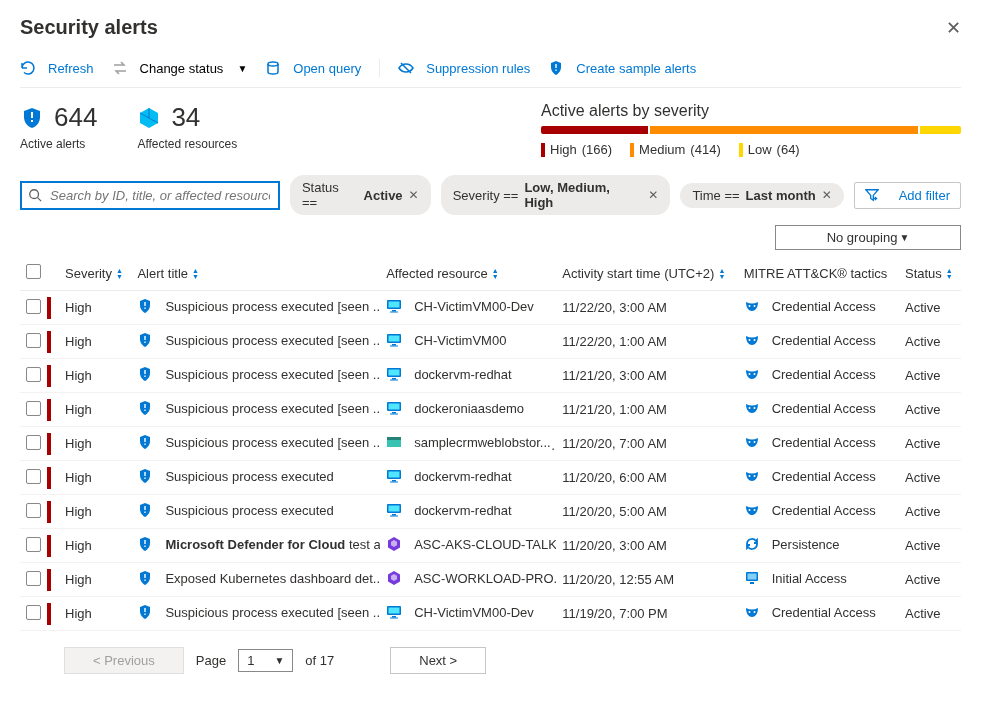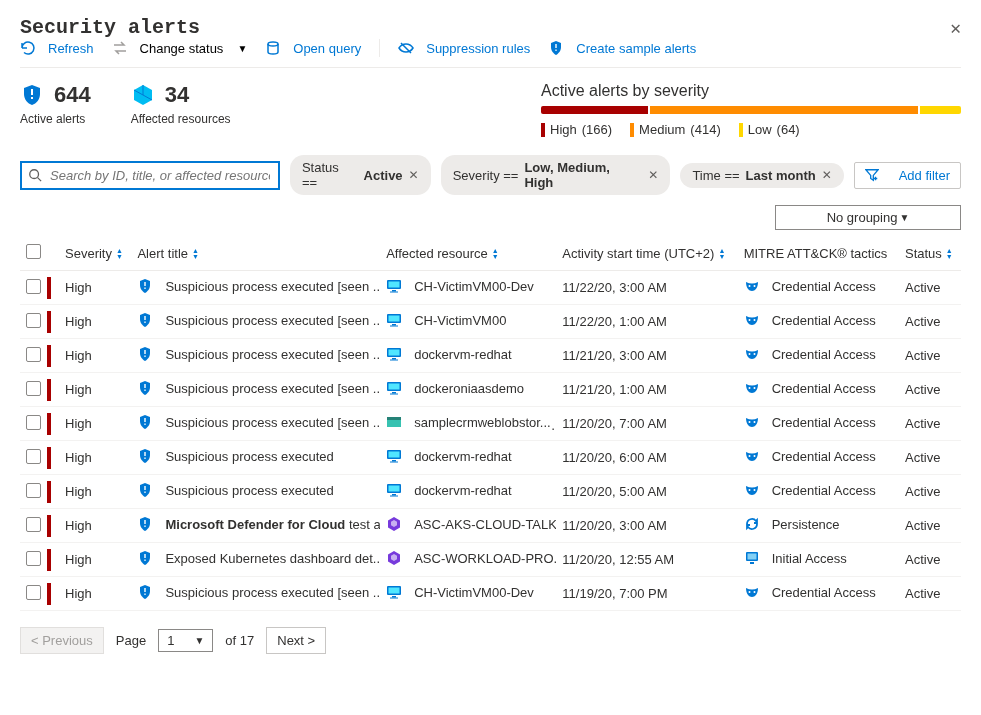--- a/index.html
+++ b/index.html
@@ -9,21 +9,21 @@
     font-family: "Segoe UI", Arial, sans-serif;
     font-size: 13px;
     color: #323130;
     background: #fff;
     width: 981px;
   }
   .header {
     display: flex;
     justify-content: space-between;
     align-items: center;
-    font-family: Liberation Mono, monospace;
+    margin-bottom: 20px;
   }
   .header h1 { font-size: 20px; font-weight: 600; margin: 0; }
   .close-x { font-size: 18px; cursor: pointer; color: #605e5c; }
   .toolbar {
     display: flex;
     gap: 18px;
     align-items: center;
     padding-bottom: 10px;
     border-bottom: 1px solid #edebe9;
     margin-bottom: 14px;
@@ -50,21 +50,21 @@
   .stat {
     display: flex;
     flex-direction: column;
   }
   .stat-top {
     display: flex;
     align-items: center;
     gap: 10px;
   }
   .stat-icon { width: 24px; height: 24px; display: inline-flex; align-items: center; justify-content: center; }
-  .stat-num { font-size: 22px; font-weight: 700; }
+  .stat-num { font-size: 26px; font-weight: 400; }
   .stat-label { font-size: 12px; color: #323130; margin-top: 4px; }
   .severity-block { flex: 1; margin-left: auto; max-width: 420px; }
   .severity-title { font-size: 16px; font-weight: 400; margin-bottom: 6px; }
   .severity-bar {
     display: flex;
     height: 8px;
     width: 100%;
     margin-bottom: 8px;
     border-radius: 2px;
     overflow: hidden;
@@ -193,23 +193,24 @@
 
   .pagination {
     display: flex;
     align-items: center;
     gap: 12px;
     margin-top: 16px;
     font-size: 13px;
   }
   .page-btn {
     border: 1px solid #c8c6c4;
-    padding: 5px 10px;
+    padding: 5px 28px;
     cursor: pointer;
     background: #fff;
+    margin-left: 44px;
   }
   .page-btn.disabled {
     background: #f3f2f1;
     color: #a19f9d;
     cursor: default;
     border-color: #e1dfdd;
   }
   .page-select {
     border: 1px solid #8a8886;
     padding: 3px 8px;

